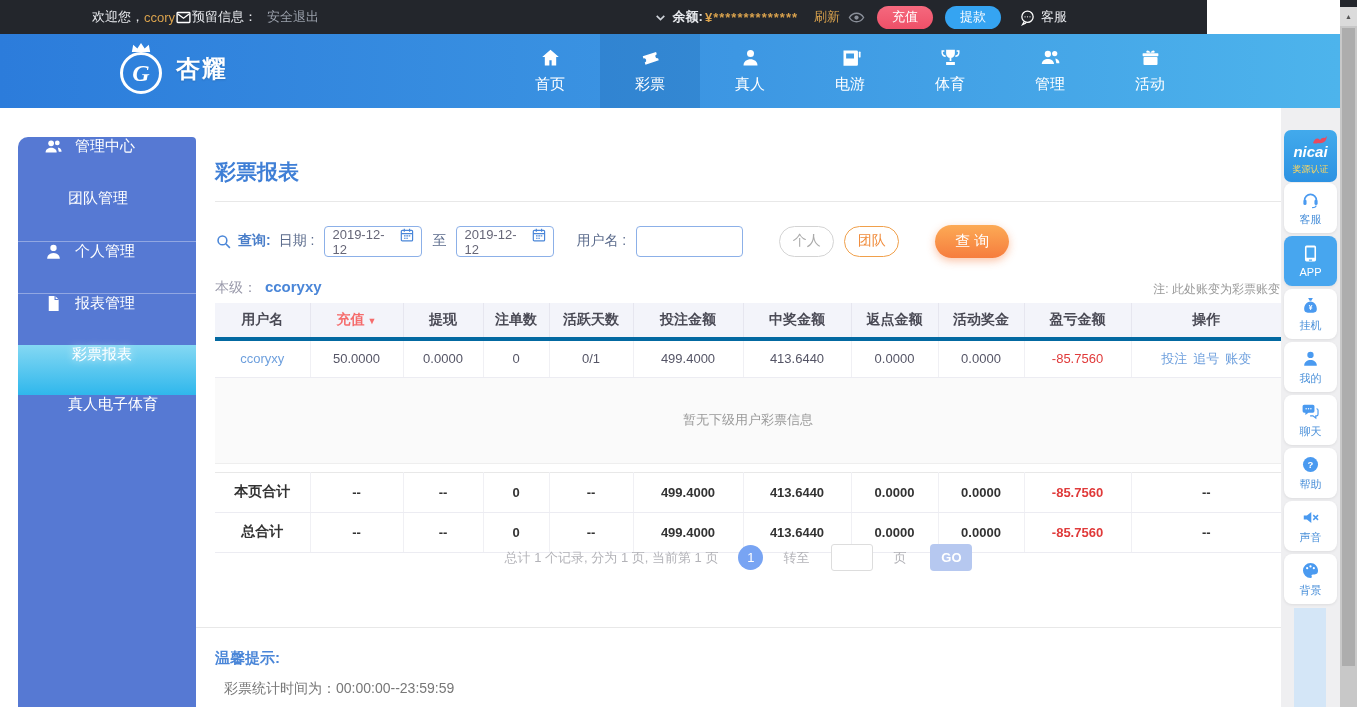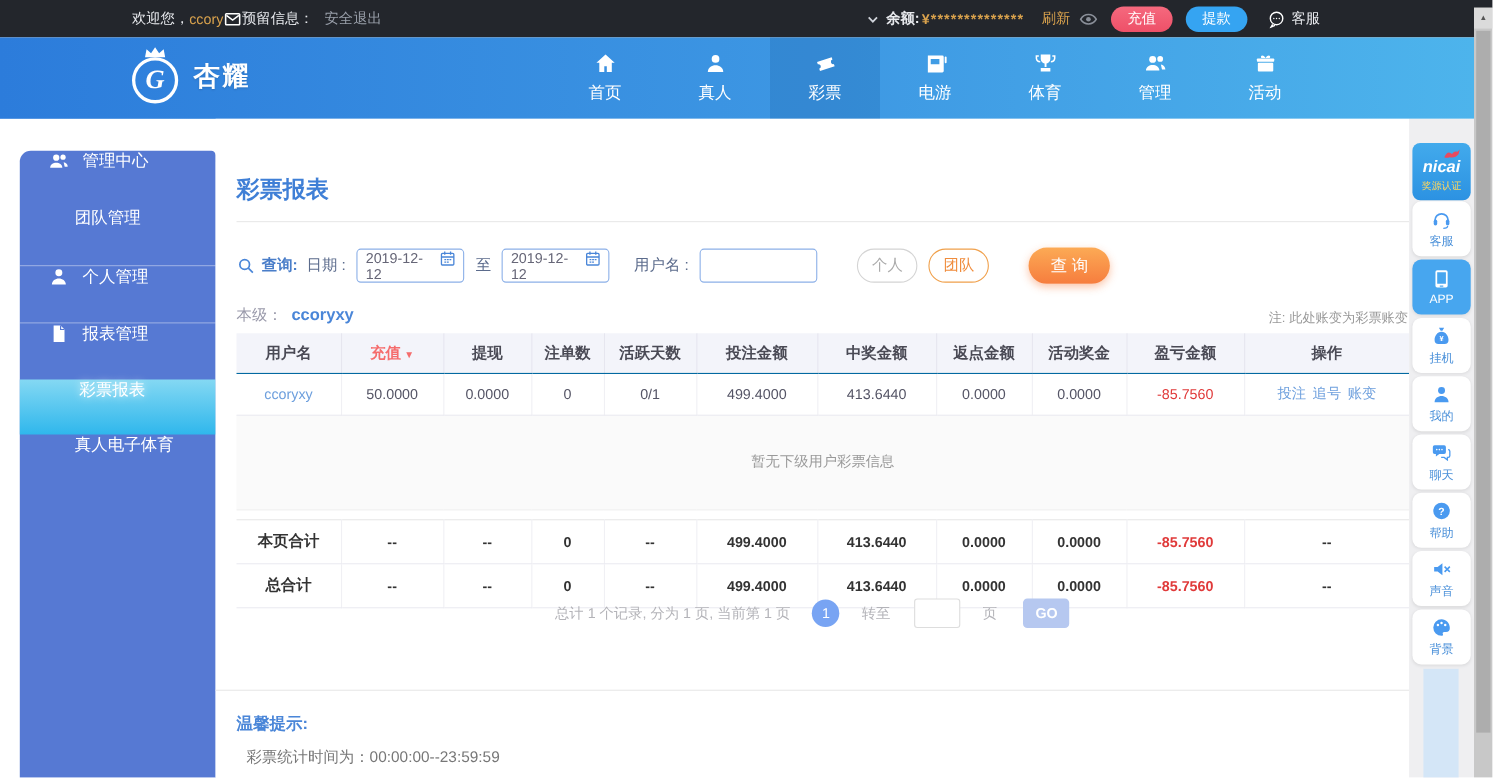--- a/index.html
+++ b/index.html
@@ -3,23 +3,23 @@
 <meta charset="utf-8">
 <style>
   * { margin:0; padding:0; box-sizing:border-box; }
   html,body { background:#fff; }
   #app {
     position:relative; width:1357px; height:707px; overflow:hidden;
     font-family:"Liberation Sans","DejaVu Sans",sans-serif; background:#fff;
   }
   
   .topbar {
-    position:absolute; left:0; top:0; width:1340px; height:34px;
+    position:absolute; left:0; top:0; width:1207px; height:34px;
     background:#23262c; display:flex; align-items:center; color:#e8eaee; font-size:13px;
-    padding-left:120px;
+    padding-left:92px;
   }
   .topbar .gold { color:#d9a24d; }
   .topbar .muted { color:#9aa0ab; }
   .tb-ico { width:17px; height:17px; display:inline-block; vertical-align:middle; }
   .tb-gap { }
   .tb-spacer { flex:1; }
   .balance-wrap { display:flex; align-items:center; }
   .balance-label { font-weight:bold; margin:0 2px 0 6px; }
   .asterisks { letter-spacing:1px; font-weight:bold; }
   .pill-btn {
@@ -99,21 +99,21 @@
     background:linear-gradient(180deg,#fcaa55,#f67d3e); border-radius:17px;
     box-shadow:0 3px 8px rgba(246,125,62,.45);
   }
   .level-row { position:absolute; left:19px; top:170px; font-size:14px; }
   .level-label { color:#99a; }
   .level-value { color:#4a86d8; font-weight:bold; font-size:15px; margin-left:4px; }
   .table-note { position:absolute; right:1px; top:173px; font-size:12px; color:#999; }
   .report-table { position:absolute; left:19px; top:195px; width:1066px; border-collapse:collapse; table-layout:fixed; }
   .report-table th {
     height:36px; background:#f3f4fa; font-size:14px; color:#4a4a55; font-weight:bold;
-    border-right:1px solid #e6e6ef; border-bottom:1px solid #0369a1; text-align:center;
+    border-right:1px solid #e6e6ef; border-bottom:4px solid #0369a1; text-align:center;
   }
   .report-table th:last-child, .report-table td:last-child { border-right:none; }
   .report-table td {
     height:38px; font-size:13px; color:#556; text-align:center;
     border-right:1px solid #f0f0f4; border-bottom:1px solid #ececf2; background:#fff;
   }
   .th-sort { color:#f56c6c !important; }
   .th-sort .arrow { font-size:9px; margin-left:3px; }
   a.cell-link { color:#6d9fdd; text-decoration:none; cursor:pointer; }
   .neg { color:#e03a3a !important; }
@@ -221,34 +221,34 @@
       </span>
       <span class="logo-text">杏耀</span>
     </div>
     <div class="nav-items">
       <div class="nav-item">
         <svg viewBox="0 0 24 24">
             <path d="M12 3l9.5 8.5h-3V21h-5.2v-6h-2.6v6H5.5v-9.5h-3z"></path>
           </svg>
         <span class="nav-label">首页</span>
       </div>
-      <div class="nav-item">
-        <svg viewBox="0 0 24 24">
-            <circle cx="12" cy="7.5" r="4"></circle>
-            <path d="M4 21c0-4.5 4-7 8-7s8 2.5 8 7z"></path>
-          </svg>
-        <span class="nav-label">真人</span>
-      </div>
       <div class="nav-item active">
         <svg viewBox="0 0 24 24">
             <g transform="rotate(-18 12 12)">
               <path d="M4 8h16v2.6a2.4 2.4 0 0 0 0 4.8V18H4v-2.6a2.4 2.4 0 0 0 0-4.8z"></path>
             </g>
           </svg>
         <span class="nav-label">彩票</span>
+      </div>
+      <div class="nav-item">
+        <svg viewBox="0 0 24 24">
+            <circle cx="12" cy="7.5" r="4"></circle>
+            <path d="M4 21c0-4.5 4-7 8-7s8 2.5 8 7z"></path>
+          </svg>
+        <span class="nav-label">真人</span>
       </div>
       <div class="nav-item">
         <svg viewBox="0 0 24 24">
             <path fill-rule="evenodd" d="M4 4h15a1.5 1.5 0 0 1 1.5 1.5V20a1.5 1.5 0 0 1-1.5 1.5H4zM7 7.5V13h9V7.5z"></path>
             <rect x="21.5" y="5" width="2" height="7" rx="1"></rect>
           </svg>
         <span class="nav-label">电游</span>
       </div>
       <div class="nav-item">
         <svg viewBox="0 0 24 24">

